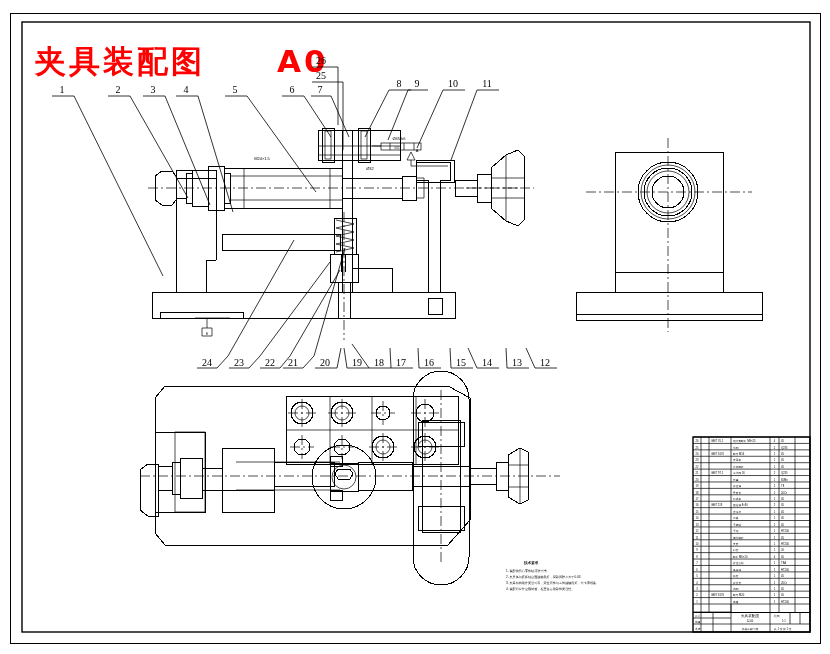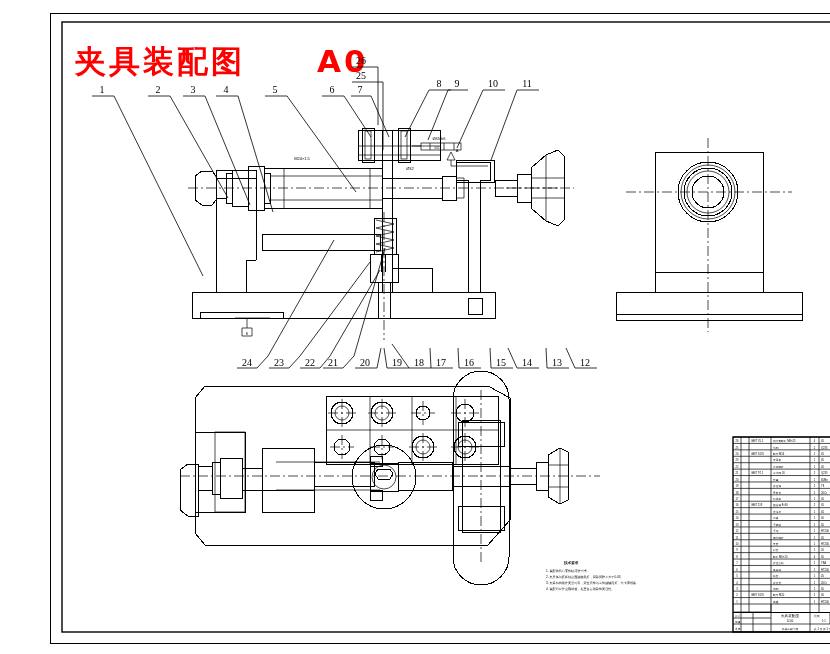--- a/index.html
+++ b/index.html
@@ -1,17 +1,17 @@
 <!DOCTYPE html>
 <html><head>
 <meta charset="utf-8">
 <style>
   html,body{margin:0;padding:0;background:#ffffff;}
   body{width:830px;height:654px;overflow:hidden;font-family:"Liberation Sans",sans-serif;}
-  #sheet{position:relative;width:669px;height:654px;background:#ffffff;margin-left:40px;}
+  #sheet{position:relative;width:669px;height:654px;background:#ffffff;}
   svg{display:block;}
   .ln{stroke:#000;stroke-width:1;fill:none;shape-rendering:crispEdges;}
   .lnt{stroke:#000;stroke-width:0.7;fill:none;}
   .thick{stroke:#000;stroke-width:1.4;fill:none;}
   .cl{stroke:#000;stroke-width:0.7;fill:none;stroke-dasharray:10 3 2 3;}
   .lead{stroke:#000;stroke-width:0.8;fill:none;}
   .num{font-family:"Liberation Serif",serif;font-size:10px;fill:#000;text-anchor:middle;}
   .title-cn{font-family:"DejaVu Sans",sans-serif;font-size:31px;fill:#ff0000;font-weight:bold;letter-spacing:3px;}
   .tiny{font-family:"Liberation Sans",sans-serif;font-size:3.1px;fill:#000;}
   .tiny2{font-family:"Liberation Sans",sans-serif;font-size:3.6px;fill:#000;}

